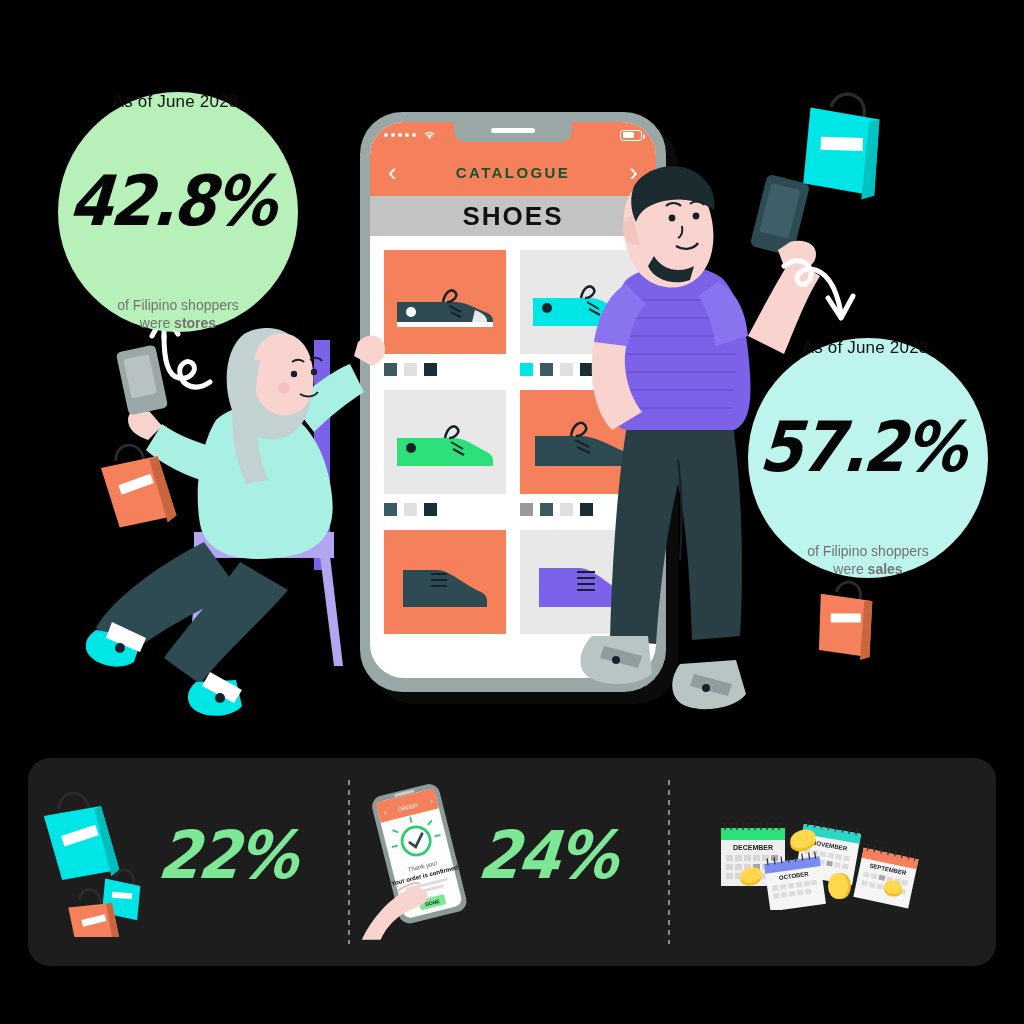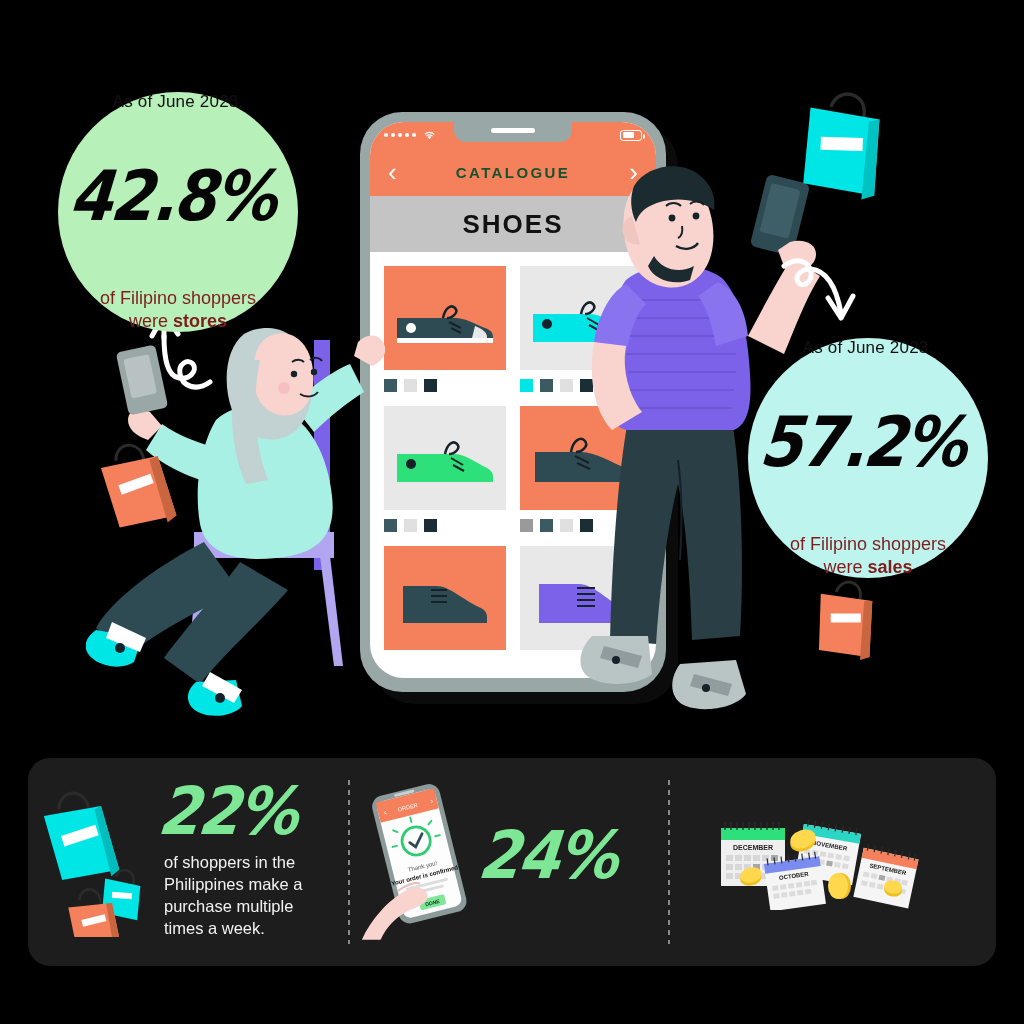--- a/index.html
+++ b/index.html
@@ -11,21 +11,21 @@
   
   .stat-circle { position:absolute; border-radius:50%; display:flex; flex-direction:column;
                  align-items:center; justify-content:space-between; text-align:center; }
   #circle-female { left:58px; top:92px; width:240px; height:240px; background:#b7f0b9; }
   #circle-male   { left:748px; top:338px; width:240px; height:240px; background:#bdf5ee; }
 
   .circle-top { font-size:17px; color:#111; letter-spacing:.2px; line-height:1.15; }
   .circle-big { font-size:62px; font-weight:bold; color:#050505; line-height:.95;
                 letter-spacing:-2px; font-style:italic; transform:skewX(-7deg) scaleY(1.12);
                 margin:6px 0 10px 0; font-family:"DejaVu Sans", sans-serif; }
-  .circle-bot { font-size:18px; color:#7f1d1d; line-height:1.25; }
+  .circle-bot { font-size:14px; color:#737373; line-height:1.25; }
   .circle-bot b { font-weight:bold; }
 
   
   .arrow { position:absolute; }
   #arrow-left  { left:140px; top:306px; }
   #arrow-right { left:778px; top:248px; }
 
   
   #phone { position:absolute; left:360px; top:112px; width:306px; height:580px;
            background:#9aa7a7; border-radius:42px; padding:10px 10px 14px 10px; }
@@ -47,21 +47,21 @@
              border-radius:3px; position:relative; padding:1.5px; }
   .battery::after { content:""; position:absolute; right:-4px; top:3px; width:2px;
                     height:5px; background:#fff; border-radius:0 2px 2px 0; }
   .battery i { display:block; width:70%; height:100%; background:#fff; border-radius:1px; }
 
   #navbar { height:48px; background:#f4815c; display:flex; align-items:center;
             justify-content:space-between; padding:0 18px; }
   #navbar .nav-title { color:#14532d; font-size:15px; letter-spacing:2.4px; font-weight:600; }
   .chev { color:#fff; font-size:26px; line-height:1; font-weight:300; }
 
-  #categorybar { height:56px; background:#c4c4c4; display:flex; align-items:center;
+  #categorybar { height:40px; background:#c4c4c4; display:flex; align-items:center;
                  justify-content:center; }
   #categorybar span { font-size:26px; font-weight:bold; letter-spacing:2px; color:#111; }
 
   #grid { padding:14px 14px 0 14px; display:grid; grid-template-columns:1fr 1fr;
           gap:14px 14px; }
   .prod-card { }
   .prod-img { height:104px; display:flex; align-items:center; justify-content:center;
               position:relative; }
   .swatches { display:flex; gap:7px; margin-top:9px; }
   .swatches i { width:13px; height:13px; display:block; }
@@ -374,26 +374,20 @@
           <g transform="rotate(-6 52 126)">
             <path d="M40 112c1-8 8-12 14-9s8 10 6 16" stroke="#2b2b2b" stroke-width="2.8" fill="none"></path>
             <path d="M28 118h44l4 40H32z" fill="#f4815c"></path>
             <path d="M72 118l4 40-7 3-3-43z" fill="#c9663f"></path>
             <rect x="40" y="130" width="24" height="7" fill="#fff" transform="rotate(-8 52 133)"></rect>
           </g>
         </svg>
       </div>
       <div class="cell-text">
         <div class="big-pct">22%</div>
-        <div class="cell-body">
-          <div>of shoppers in the</div>
-          <div>Philippines make a</div>
-          <div>purchase multiple</div>
-          <div>times a week.</div>
-        </div>
       </div>
     </div>
 
     <div class="panel-cell" id="cell-2">
       <div class="cell-art">
         <svg width="128" height="170" viewBox="0 0 128 170">
           <g transform="rotate(-14 64 75)">
             <rect x="26" y="6" width="74" height="140" rx="12" fill="#8c9a9a"></rect>
             <rect x="31" y="12" width="64" height="128" rx="8" fill="#fdfdfd"></rect>
             <path d="M31 12h64v22H31z" fill="#f4815c"></path>

